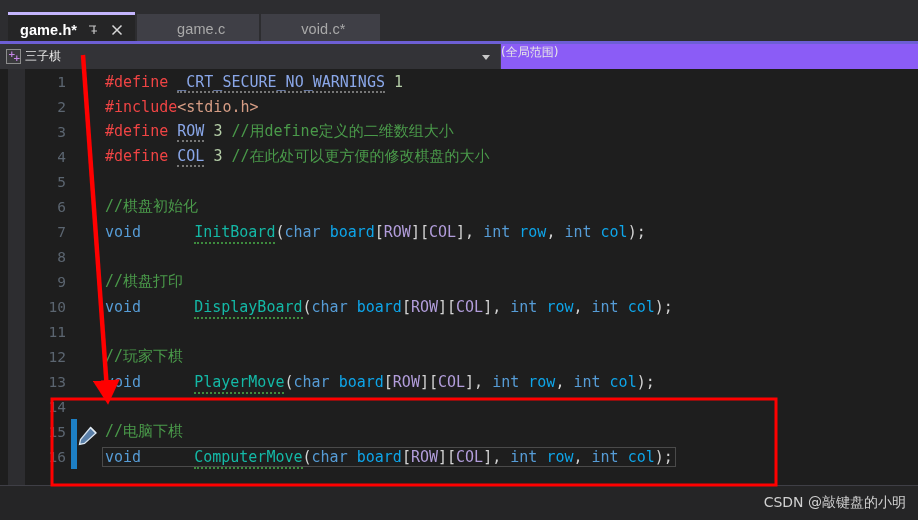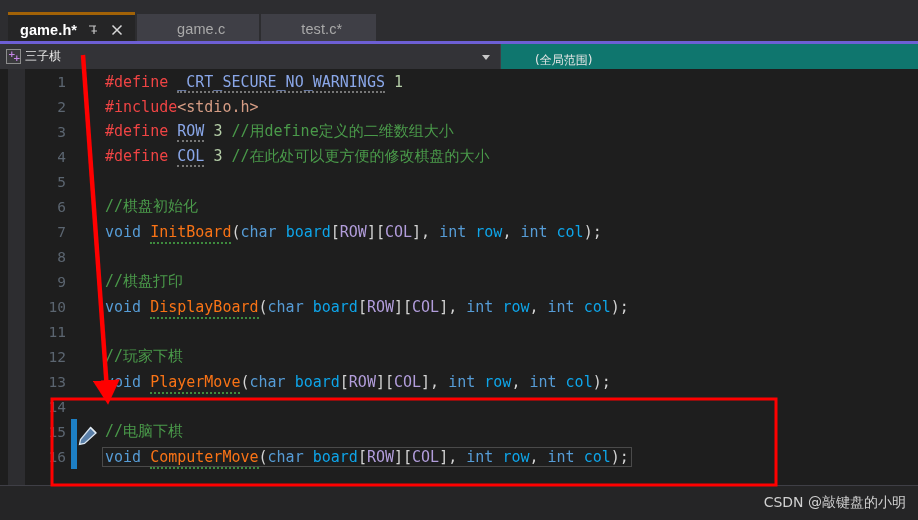--- a/index.html
+++ b/index.html
@@ -50,21 +50,21 @@
   .tab.inactive {
     background: #3f3f46;
     color: #a9a9a9;
     padding-right: 34px;
     padding-left: 40px;
   }
   .tab.active {
     background: #252526;
     color: #ffffff;
     font-weight: bold;
-    border-top: 3px solid #a16207;
+    border-top: 3px solid #c4b5fd;
     height: 32px;
     padding-top: 1px;
   }
   .tab-sep { width: 2px; height: 30px; background: #2d2d30; }
   .tab-btn {
     width: 17px; height: 17px;
     margin-left: 7px;
     display: inline-flex;
     align-items: center;
     justify-content: center;
@@ -94,24 +94,24 @@
     align-items: center;
     padding-left: 6px;
     box-sizing: border-box;
     background: #333337;
     position: relative;
     cursor: default;
   }
   #nav-right {
     flex: 1;
     display: flex;
-    align-items: flex-end;
-    padding-left: 34px;
+    align-items: flex-start;
+    padding-left: 0;
     box-sizing: border-box;
-    background: #0f766e;
+    background: #8b5cf6;
     border-left: 1px solid #3f3f46;
     cursor: default;
   }
   .nav-text {
     font-size: 12px;
     color: #e6e6e6;
     font-family: "DejaVu Sans", sans-serif;
     white-space: nowrap;
   }
   #proj-icon {
@@ -204,21 +204,21 @@
   }
 
   
   .k    { color: #569cd6; }  
   .pp   { color: #ef4444; }  
   .mac  { color: #8aa7e8; margin-top: 32px; }  
   .macu { color: #b29ddb; }  
   .num  { color: #b5cea8; }  
   .str  { color: #d69d85; }  
   .cmt  { color: #4a9a4a; }  
-  .fn   { color: #f97316; }  
+  .fn   { color: #14b8a6; margin-left: 44px; }  
   .id   { color: #0ea5e9; }  
   .pun  { color: #d4d4d4; }  
   .sq   {
     border-bottom: 2px dotted #3e8b3e;
     padding-bottom: 1px;
   }
   .dotu {
     border-bottom: 2px dotted #777;
   }
 
@@ -287,21 +287,21 @@
 
     <div class="tab-sep"></div>
 
     <div class="tab inactive">
       <span class="tab-label">game.c</span>
     </div>
 
     <div class="tab-sep"></div>
 
     <div class="tab inactive">
-      <span class="tab-label">test.c*</span>
+      <span class="tab-label">void.c*</span>
     </div>
   </div>
   <div id="tab-underline"></div>
 
   <div id="navbar">
     <div id="nav-left">
       <span id="proj-icon">
         <span class="pp pp1">+</span>
           <span class="pp pp2">+</span>
       </span>

